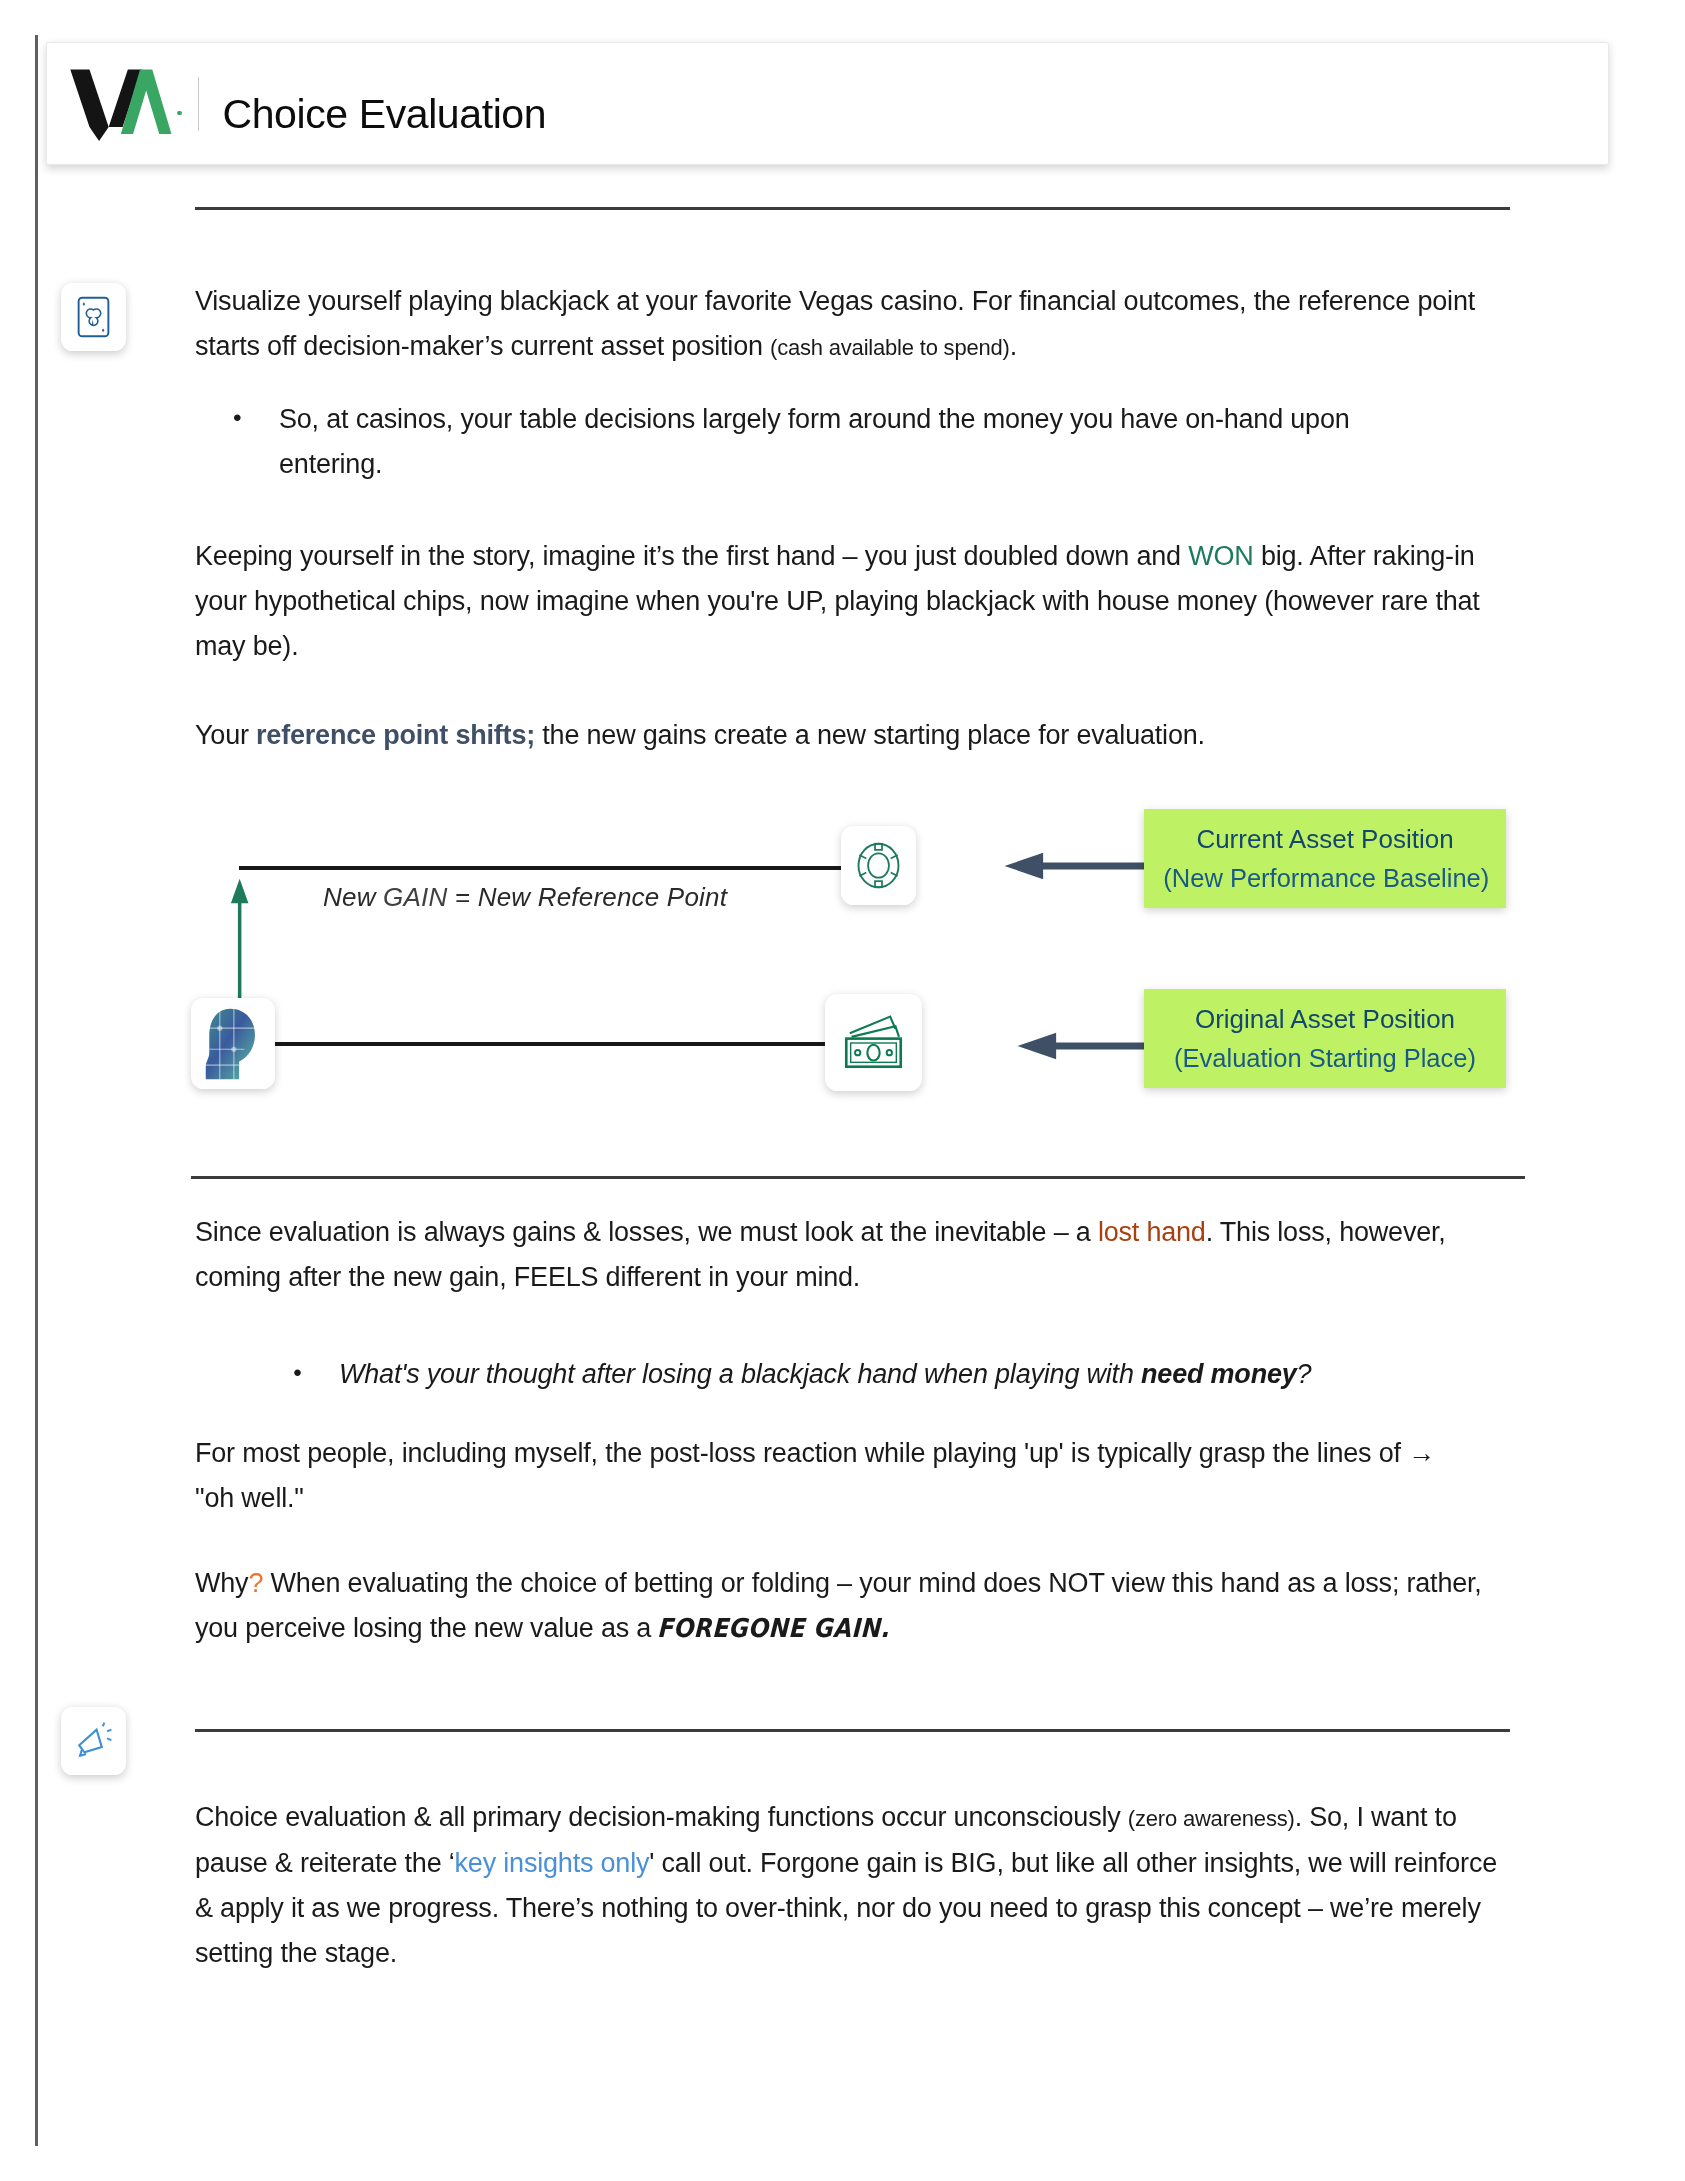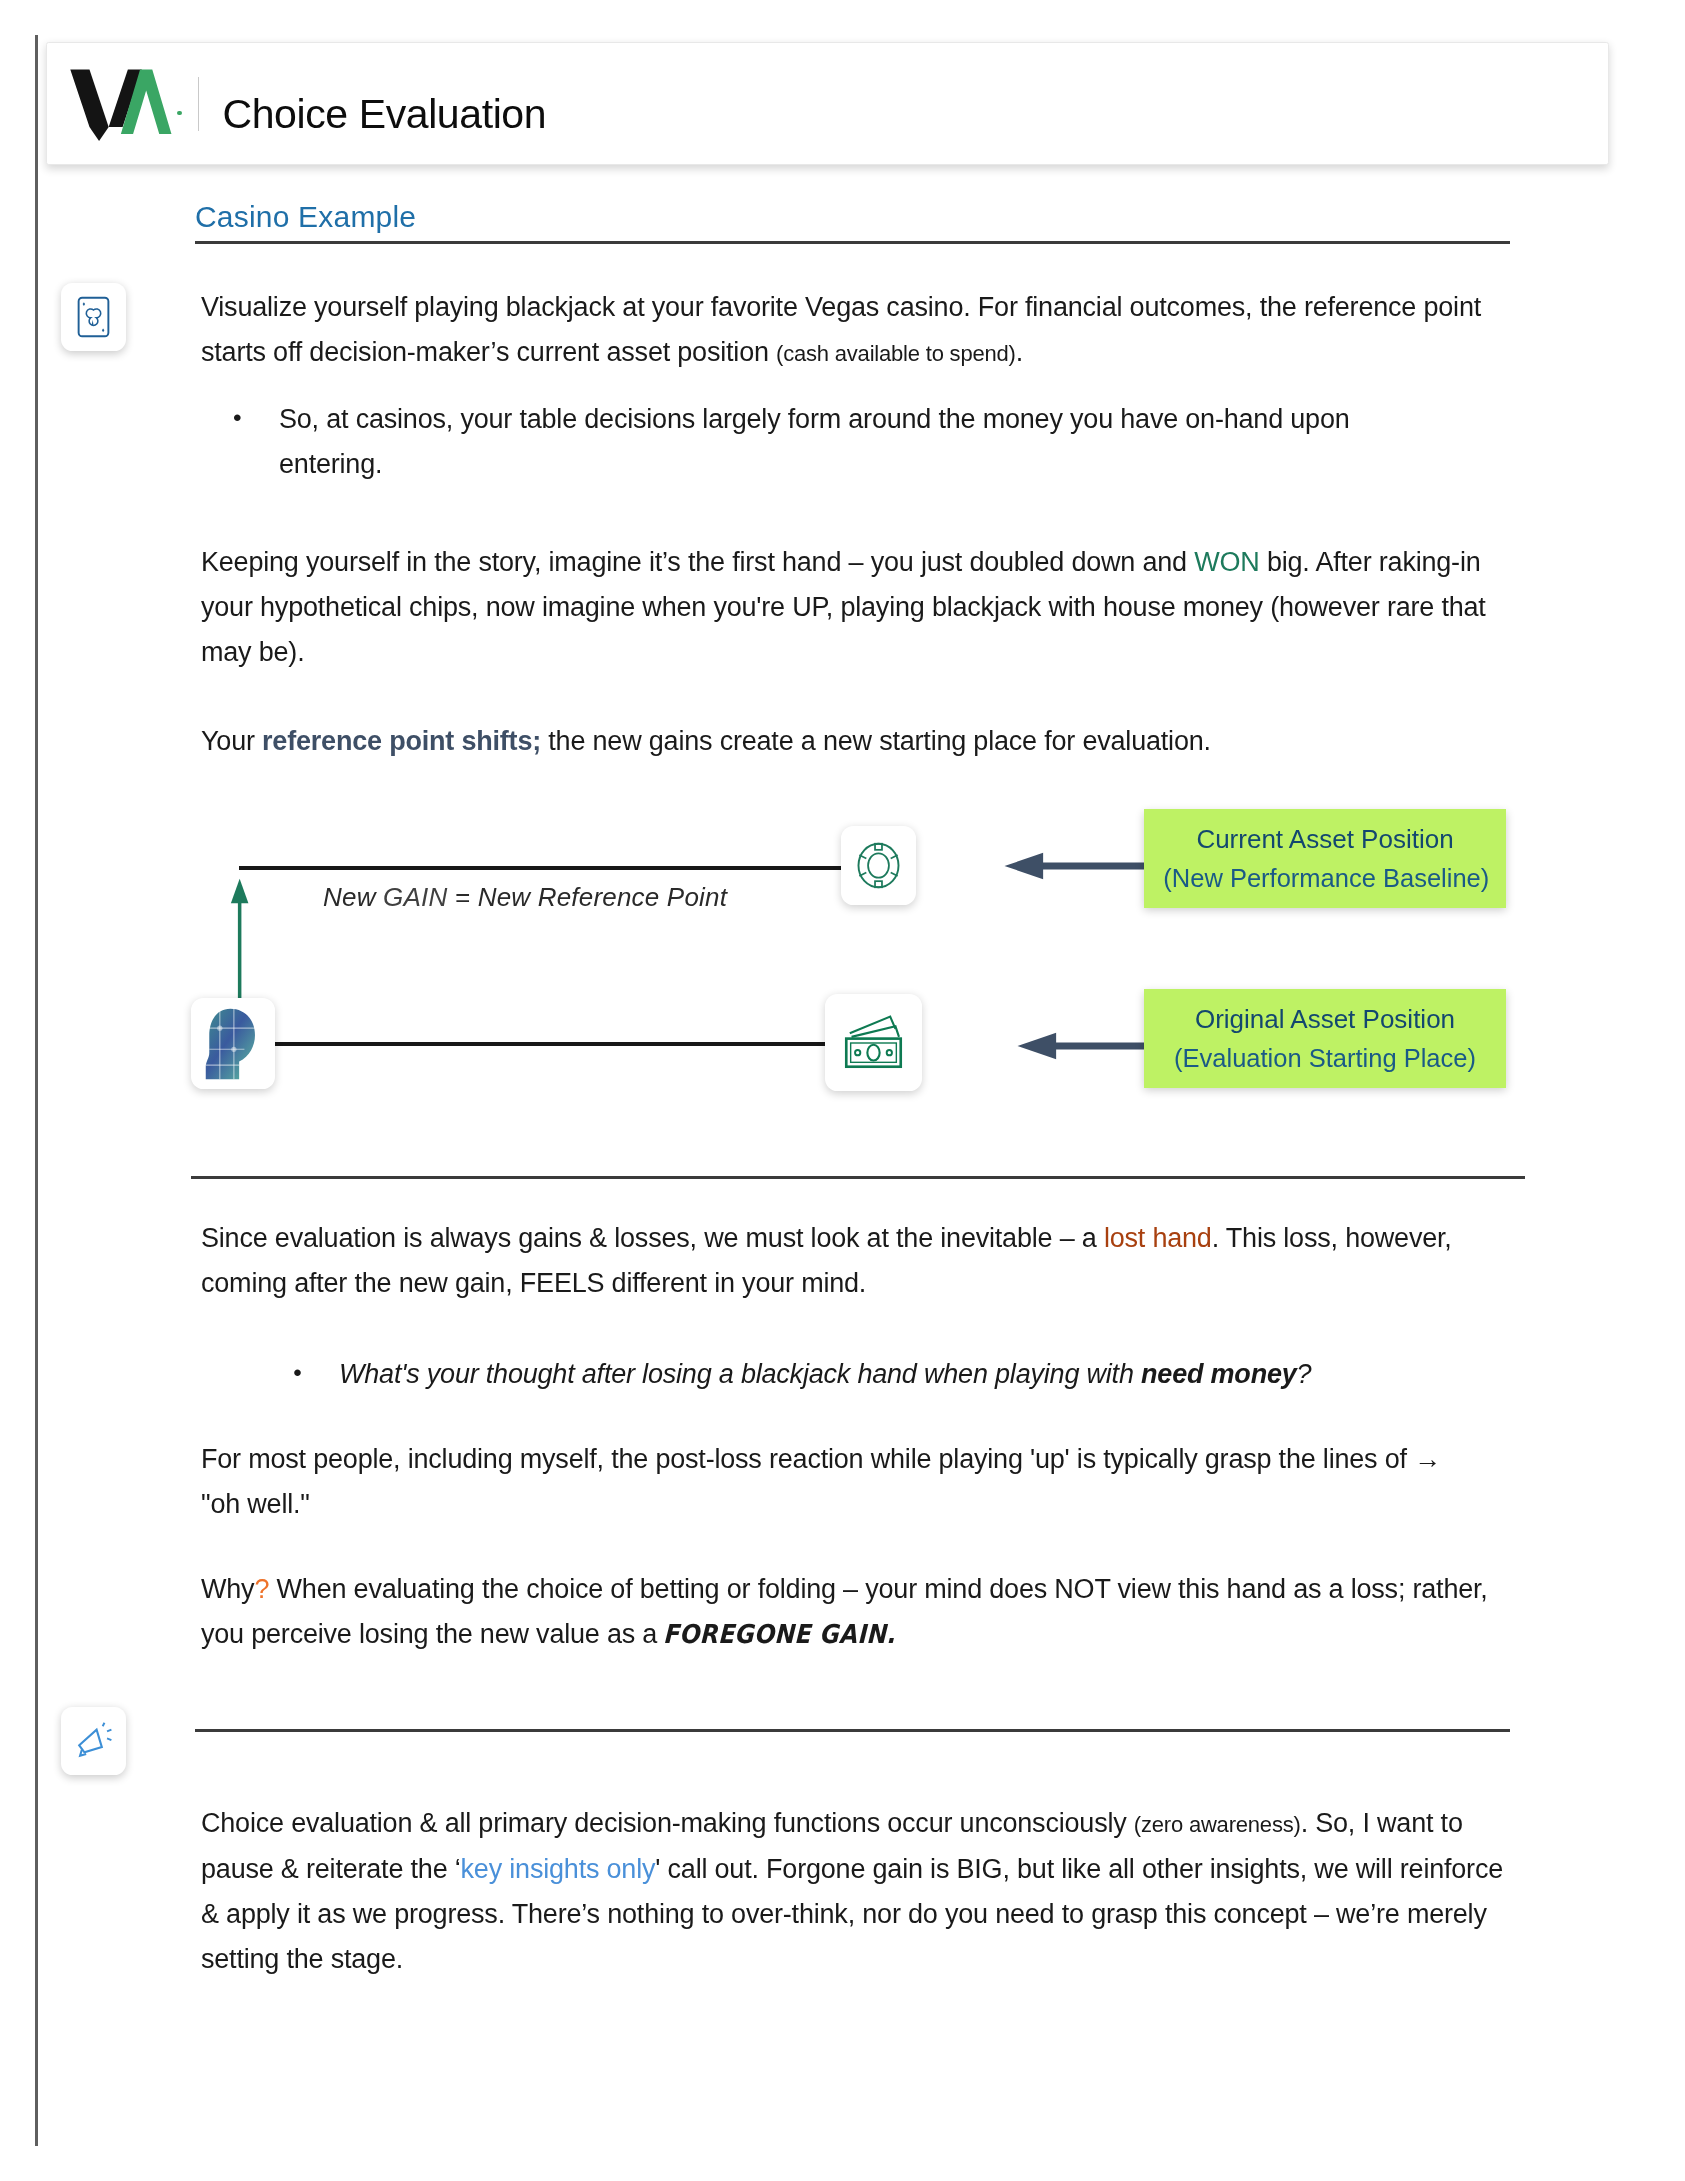--- a/index.html
+++ b/index.html
@@ -60,21 +60,21 @@
     width: 65px; height: 68px;
     background: #ffffff;
     border-radius: 11.4px;
     box-shadow: 0 2.6px 8px rgba(0,0,0,0.20);
     display: flex; align-items: center; justify-content: center;
   }
 
   
   p.body {
     position: absolute;
-    margin: 6px;
+    margin: 0;
     font-size: 27px;
     line-height: 45px;
     color: #1a1a1a;
     font-family: "Liberation Sans", sans-serif;
     font-stretch: condensed;
     letter-spacing: -0.2px;
   }
   .sm { font-size: 22px; }
   .green { color: #1d7a5c; }
   .slate-b { color: #3e4f66; font-weight: bold; }
@@ -176,21 +176,20 @@
   <svg width="35" height="44" viewBox="0 0 40 50">
     <rect x="3" y="3" width="34" height="44" rx="4" fill="#fff" stroke="#1f5f96" stroke-width="2.2"></rect>
     <path d="M20 17 a5 5 0 1 0 -3.2 8.8 a5 5 0 1 0 6.4 0 A5 5 0 1 0 20 17 z" fill="none" stroke="#1f5f96" stroke-width="1.8"></path>
     <path d="M19 28 l1 6 h-2 z" fill="#1f5f96"></path>
     <path d="M9 8 l1.4 2.2 L9 12.4 L7.6 10.2 z" fill="#1f5f96"></path>
     <path d="M31 38 l1.4 2.2 L31 42.4 L29.6 40.2 z" fill="#1f5f96"></path>
   </svg>
 </div>
 
 <div class="section-head-row" style="left:195px; top:200px;">
-  <div class="section-title"><span>Casino Example</span></div>
   <div class="section-rule"></div>
 </div>
 
 <p class="body" style="left:195px; top:279px; width:1317px;">
   <span>Visualize yourself playing blackjack at your favorite Vegas casino. For financial outcomes, the reference point starts off decision-maker’s current asset position </span><span class="sm">(cash available to spend)</span><span>.</span>
 </p>
 
 <ul class="bullets" style="left:195px; top:397px; width:1246px;">
   <li><span>So, at casinos, your table decisions largely form around the money you have on-hand upon entering.</span></li>
 </ul>

